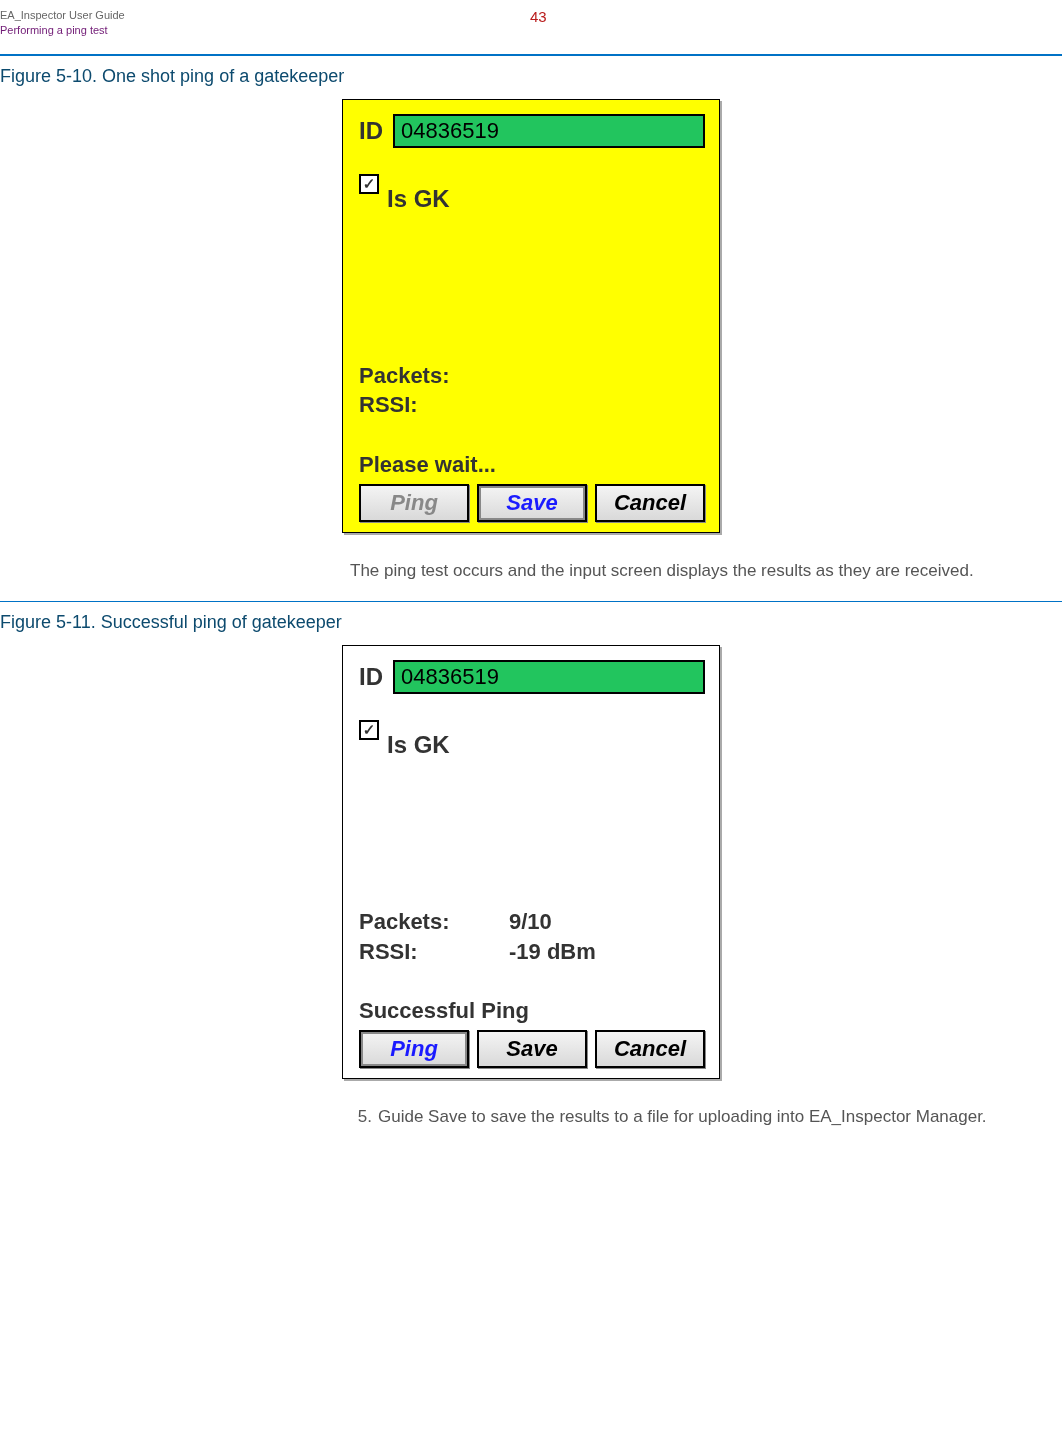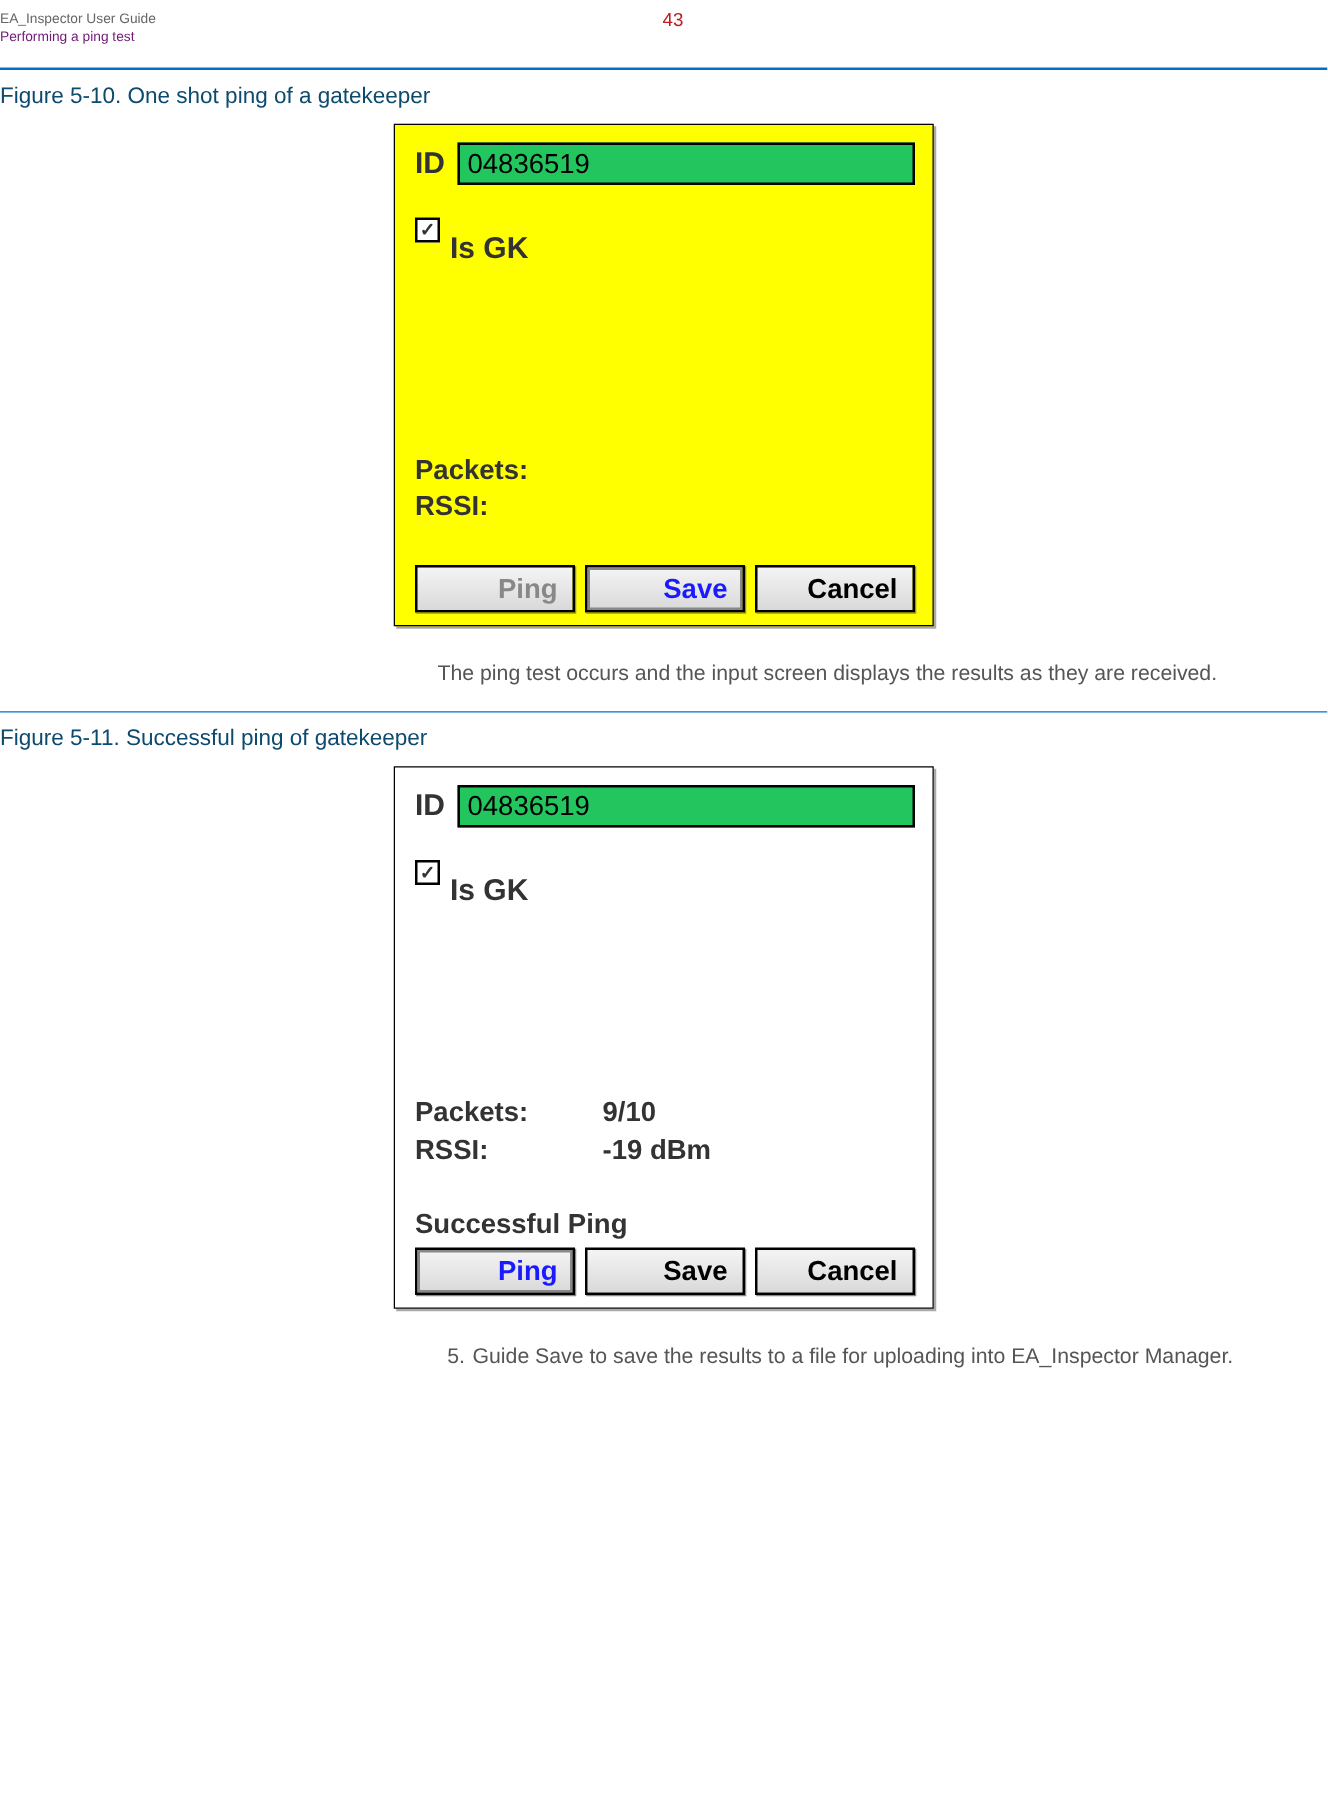--- a/index.html
+++ b/index.html
@@ -54,21 +54,21 @@
       color: #555;
       line-height: 1.4;
       font-weight: 300;
     }
     .step-row { display: flex; margin-top: 6px; }
     .step-no { width: 22px; text-align: right; margin-right: 6px; }
     .step-content { flex: 1; }
     .link-text { color: #0072c6; }
     
     .screen {
-      width: 432px;
+      width: 378px;
       border: 1px solid #000;
       box-shadow: 2px 2px 0 #aaa;
       font-family: Arial, sans-serif;
       position: relative;
     }
     .screen-body { padding: 14px 14px 10px 16px; }
     .s-yellow { background: #ffff00; }
     .s-white  { background: #ffffff; }
     .row-id { display: flex; align-items: center; gap: 10px; margin-bottom: 8px; }
     .lbl-id { font-weight: bold; font-size: 24px; }
@@ -100,21 +100,21 @@
       background: linear-gradient(#f4f4f4,#d9d9d9);
       font-size: 22px;
       font-weight: bold;
       padding: 4px 12px;
       font-family: Arial, sans-serif;
       cursor: pointer;
     }
     .btn.dim { color: #888; }
     .btn.blue { color: #1a1aff; }
     .btn.boxed { box-shadow: 0 0 0 2px #888 inset, 1px 1px 0 #888; }
-    .btn.flex1 { flex: 1; text-align: right; }
+    .btn.flex1 { flex: 1; text-align: center; font-style: italic; }
   </style>
 </head>
 <body>
 
 <div class="page-header">
   <div class="header-left">
     <div class="header-title">EA_Inspector User Guide</div>
     <div class="header-subtitle">Performing a ping test</div>
   </div>
   <div class="header-page-col">43</div>
@@ -138,20 +138,21 @@
       <div class="spacer-big"></div>
       <div class="metrics">
         <div class="metric-row">
             <span class="metric-lbl">Packets:</span>
           </div>
         <div class="metric-row">
             <span class="metric-lbl">RSSI:</span>
           </div>
       </div>
       <div class="spacer-sm"></div>
+      <div class="status-line">Please wait...</div>
       <div class="btn-row">
         <button class="btn dim flex1">Ping</button>
         <button class="btn blue boxed flex1">Save</button>
         <button class="btn flex1">Cancel</button>
       </div>
     </div>
   </div>
 </div>
 
 <div class="body-text">The ping test occurs and the input screen displays the results as they are received.</div>

